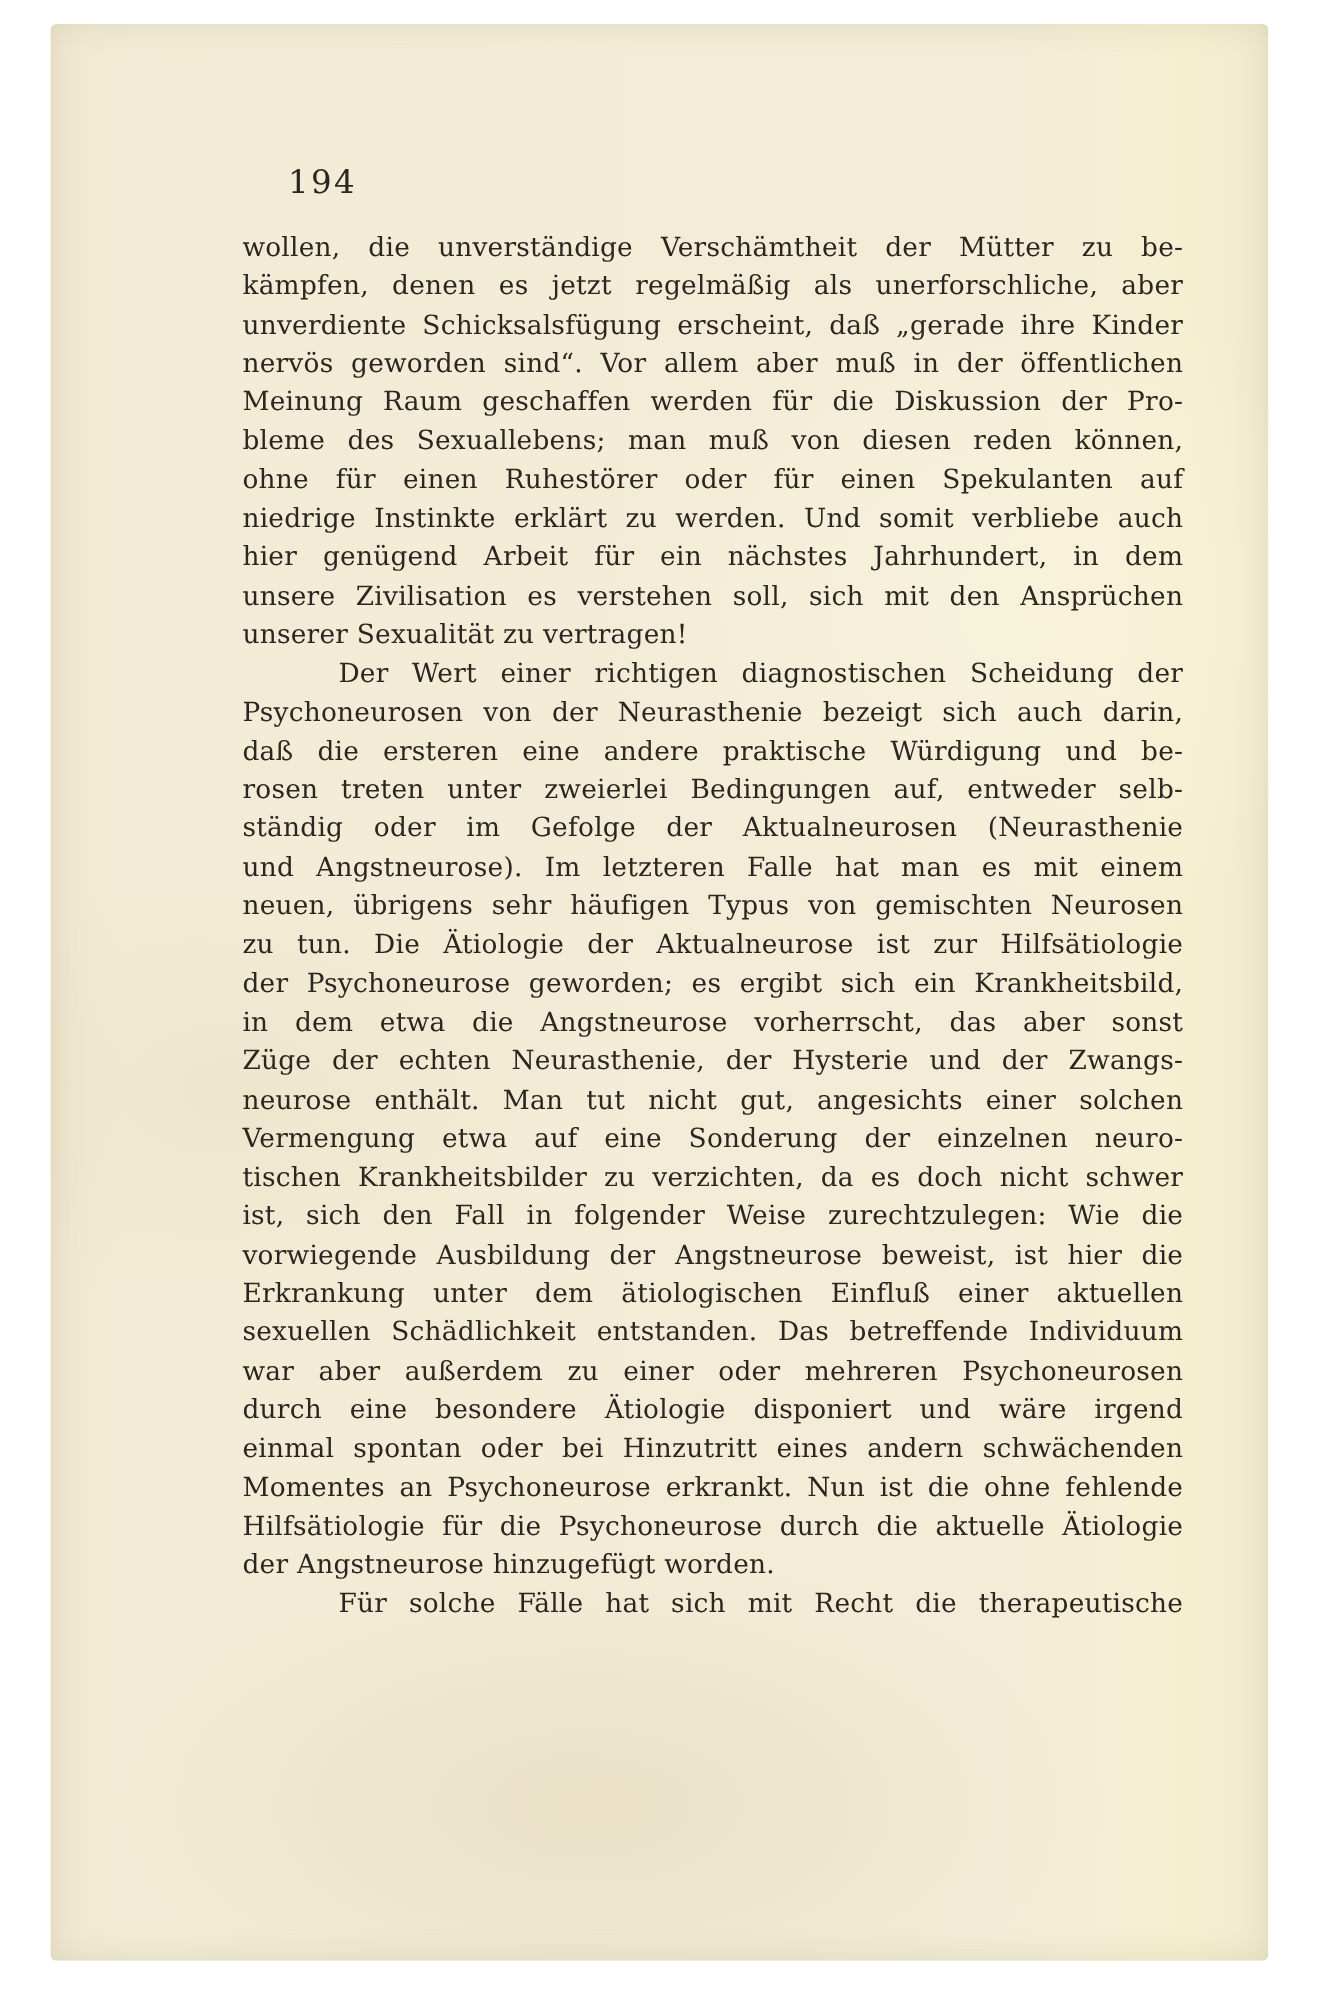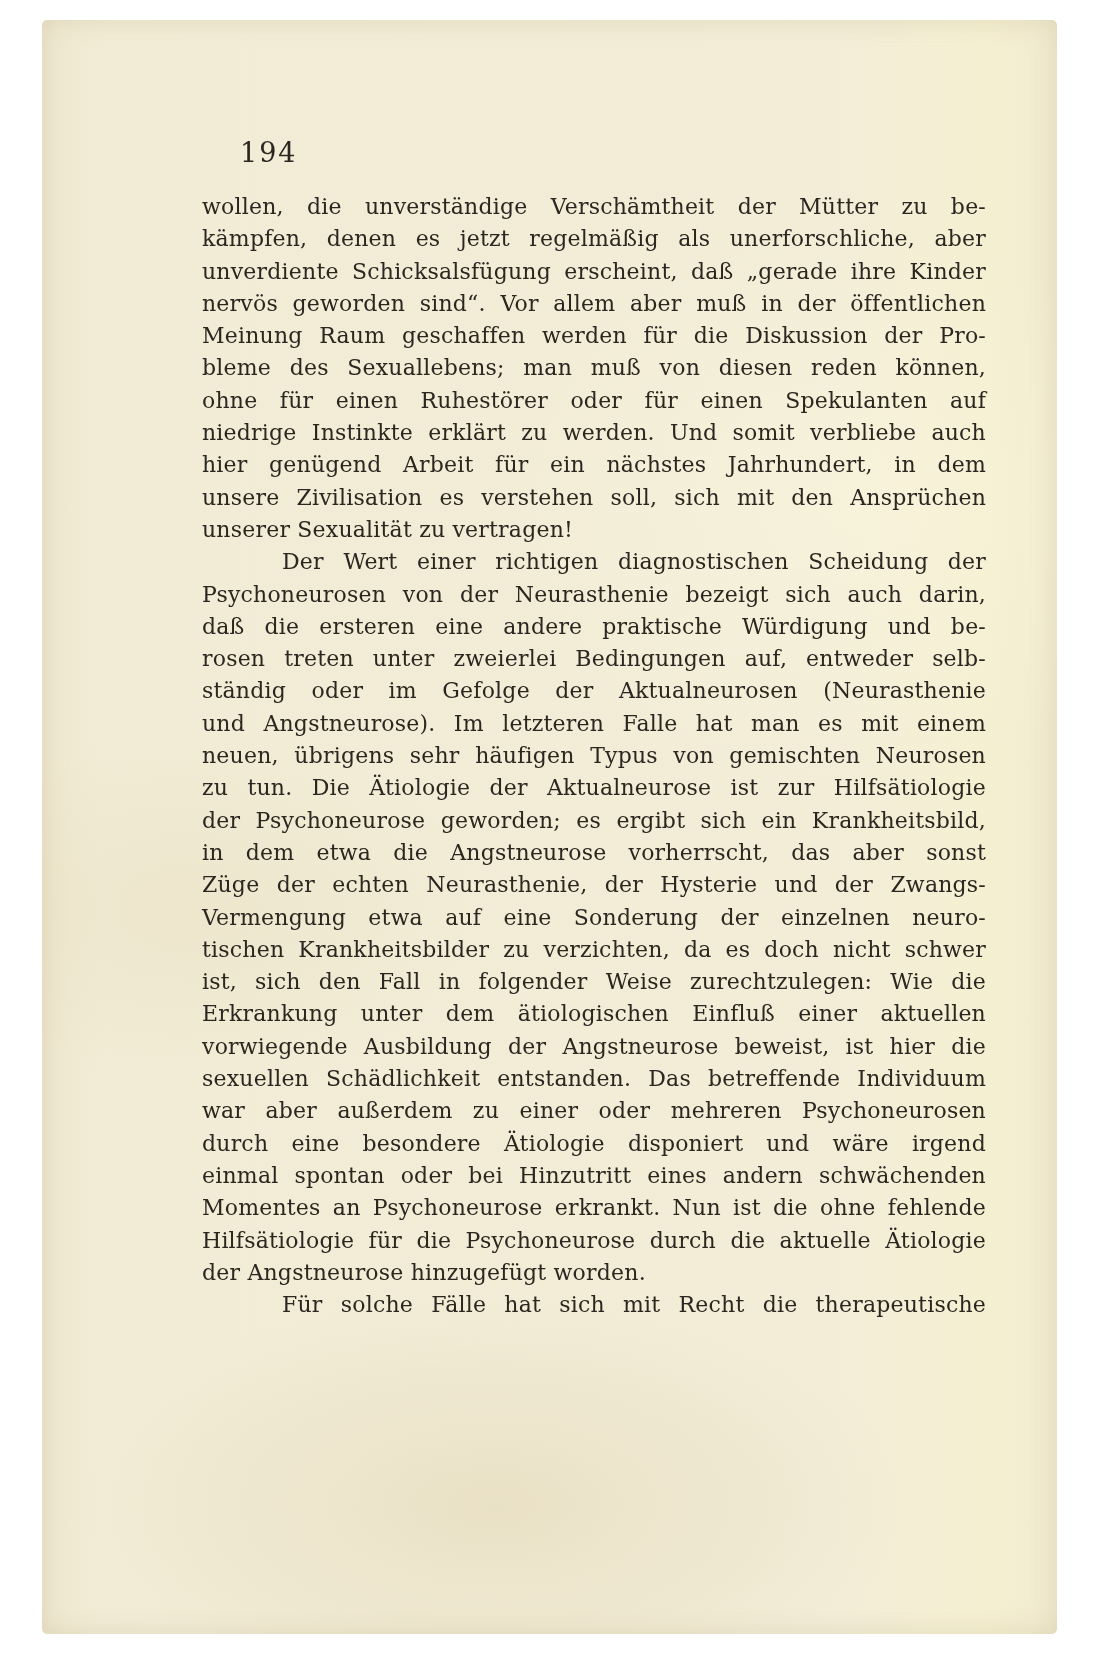--- a/index.html
+++ b/index.html
@@ -83,25 +83,26 @@
       <div class="line">Psychoneurosen von der Neurasthenie bezeigt sich auch darin,</div>
       <div class="line">daß die ersteren eine andere praktische Würdigung und be-</div>
       <div class="line">rosen treten unter zweierlei Bedingungen auf, entweder selb-</div>
       <div class="line">ständig oder im Gefolge der Aktualneurosen (Neurasthenie</div>
       <div class="line">und Angstneurose). Im letzteren Falle hat man es mit einem</div>
       <div class="line">neuen, übrigens sehr häufigen Typus von gemischten Neurosen</div>
       <div class="line">zu tun. Die Ätiologie der Aktualneurose ist zur Hilfsätiologie</div>
       <div class="line">der Psychoneurose geworden; es ergibt sich ein Krankheitsbild,</div>
       <div class="line">in dem etwa die Angstneurose vorherrscht, das aber sonst</div>
       <div class="line">Züge der echten Neurasthenie, der Hysterie und der Zwangs-</div>
+      <div class="line">neurose enthält. Man tut nicht gut, angesichts einer solchen</div>
       <div class="line">Vermengung etwa auf eine Sonderung der einzelnen neuro-</div>
       <div class="line">tischen Krankheitsbilder zu verzichten, da es doch nicht schwer</div>
       <div class="line">ist, sich den Fall in folgender Weise zurechtzulegen: Wie die</div>
+      <div class="line">vorwiegende Ausbildung der Angstneurose beweist, ist hier die</div>
       <div class="line">Erkrankung unter dem ätiologischen Einfluß einer aktuellen</div>
-      <div class="line">vorwiegende Ausbildung der Angstneurose beweist, ist hier die</div>
       <div class="line">sexuellen Schädlichkeit entstanden. Das betreffende Individuum</div>
       <div class="line">war aber außerdem zu einer oder mehreren Psychoneurosen</div>
       <div class="line">durch eine besondere Ätiologie disponiert und wäre irgend</div>
       <div class="line">einmal spontan oder bei Hinzutritt eines andern schwächenden</div>
       <div class="line">Momentes an Psychoneurose erkrankt. Nun ist die ohne fehlende</div>
       <div class="line">Hilfsätiologie für die Psychoneurose durch die aktuelle Ätiologie</div>
       <div class="line end">der Angstneurose hinzugefügt worden.</div>
       <div class="line indent">Für solche Fälle hat sich mit Recht die therapeutische</div>
     </div>
 </div>

